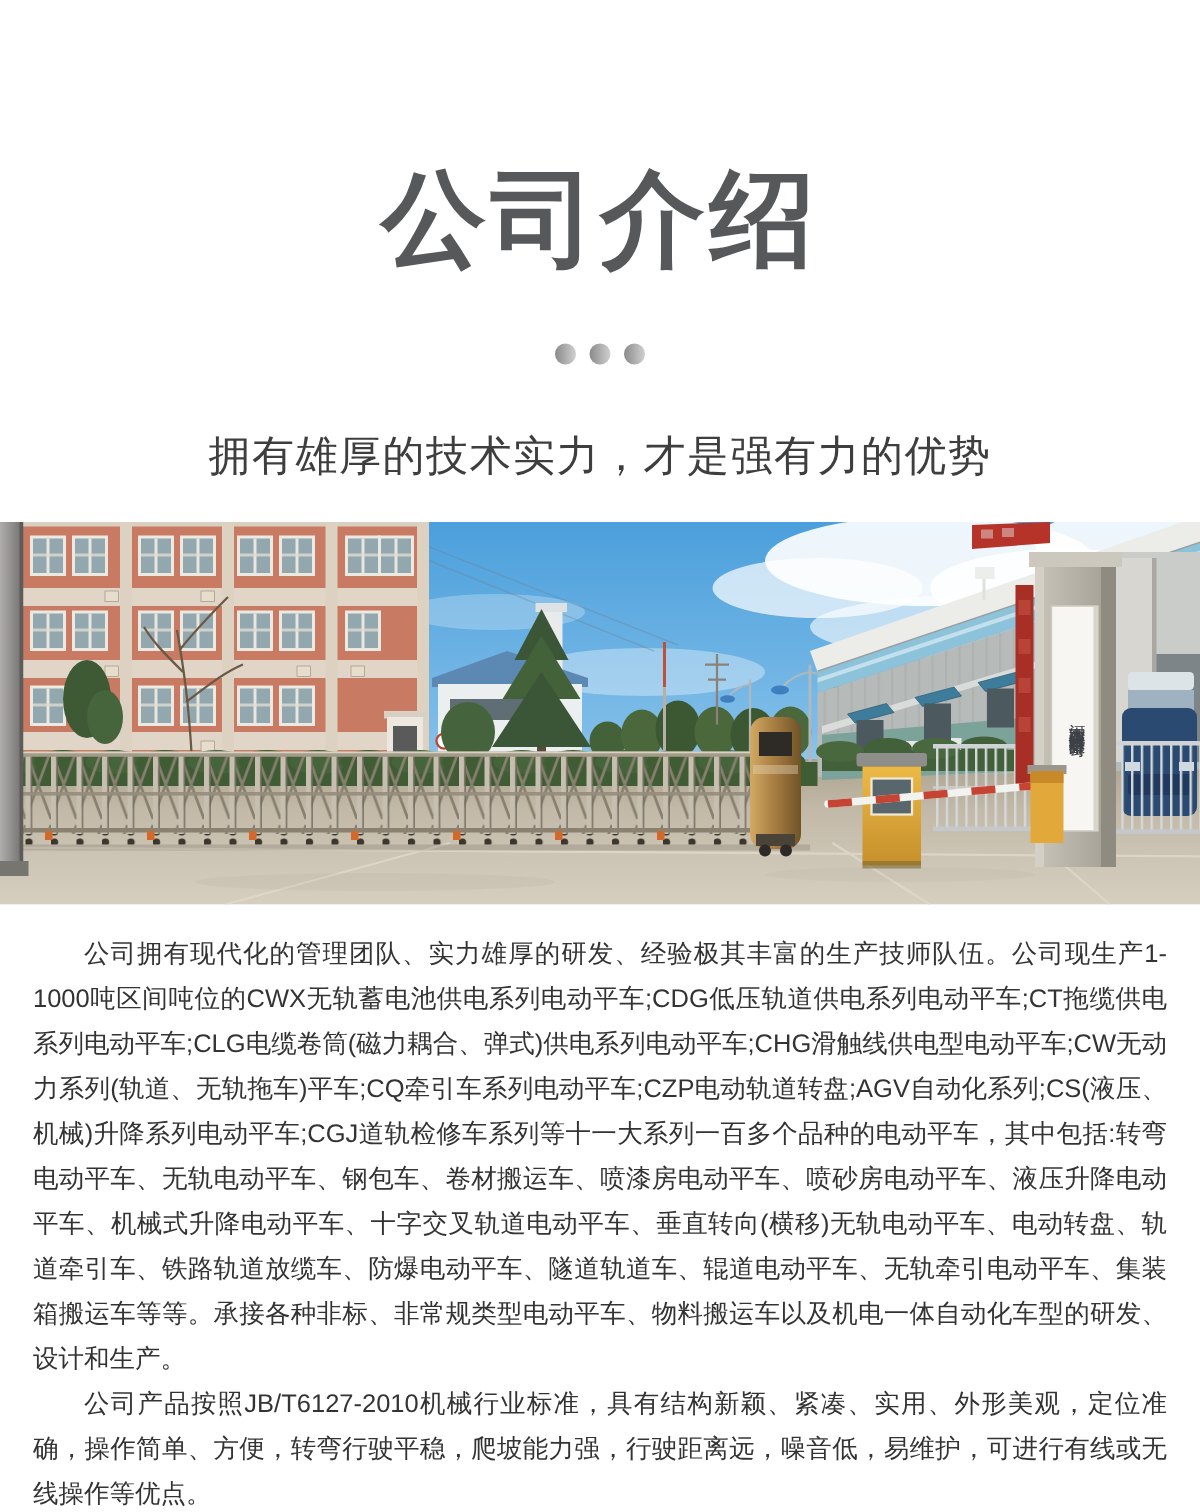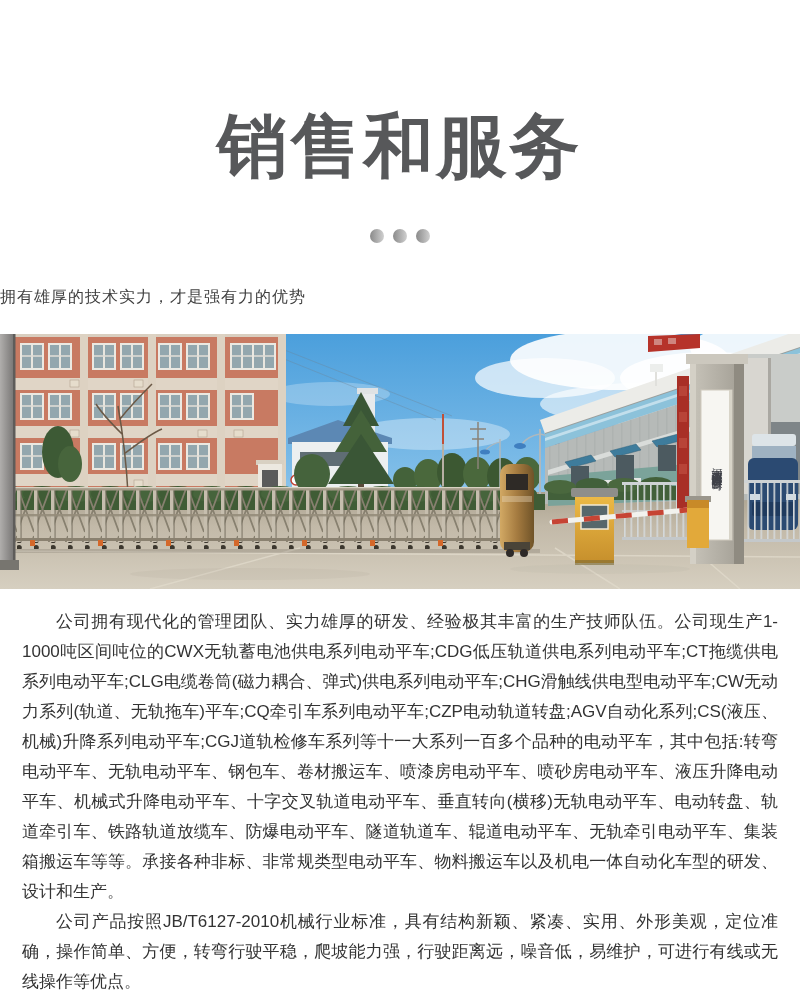--- a/index.html
+++ b/index.html
@@ -10,22 +10,22 @@
   .page-title{
     margin:106px 0 0;line-height:1.15;font-size:70px;font-weight:700;
     text-align:center;color:#57585a;letter-spacing:3px;
   }
   .dots{margin-top:42px;display:flex;justify-content:center;gap:9px;}
   .dot{
     width:14px;height:14px;border-radius:50%;
     background:linear-gradient(90deg,#8a8a8a,#d0d0d0);
   }
   .subtitle{
-    margin:44px 0 0;font-size:16px;line-height:1.2;font-weight:400;
-    color:#3e3e3e;letter-spacing:1px;
+    margin:44px 0 0;font-size:28px;line-height:1.2;font-weight:400;
+    text-align:center;color:#3e3e3e;letter-spacing:1px;
   }
   figure.photo{
     margin:28px 0 0;padding:0;width:800px;height:255px;position:relative;
   }
   figure.photo svg{display:block;}
   .gate-sign{
     position:absolute;left:701px;top:58px;width:31px;height:148px;
     writing-mode:vertical-rl;text-orientation:upright;
     font-size:11px;letter-spacing:1px;color:#3f4148;
     display:flex;align-items:center;justify-content:center;line-height:31px;
@@ -35,21 +35,21 @@
     text-align:justify;
   }
   .description p{margin:0;text-indent:2em;}
 </style>
 </head>
 <body>
 
 <main>
 
   <header>
-    <h1 class="page-title">销售和服务</h1>
+    <h1 class="page-title">公司介绍</h1>
     <div class="dots">
       <span class="dot"></span>
       <span class="dot"></span>
       <span class="dot"></span>
     </div>
     <p class="subtitle">拥有雄厚的技术实力，才是强有力的优势</p>
   </header>
 
   <figure class="photo">
     <svg width="800" height="255" viewBox="0 0 800 255">

